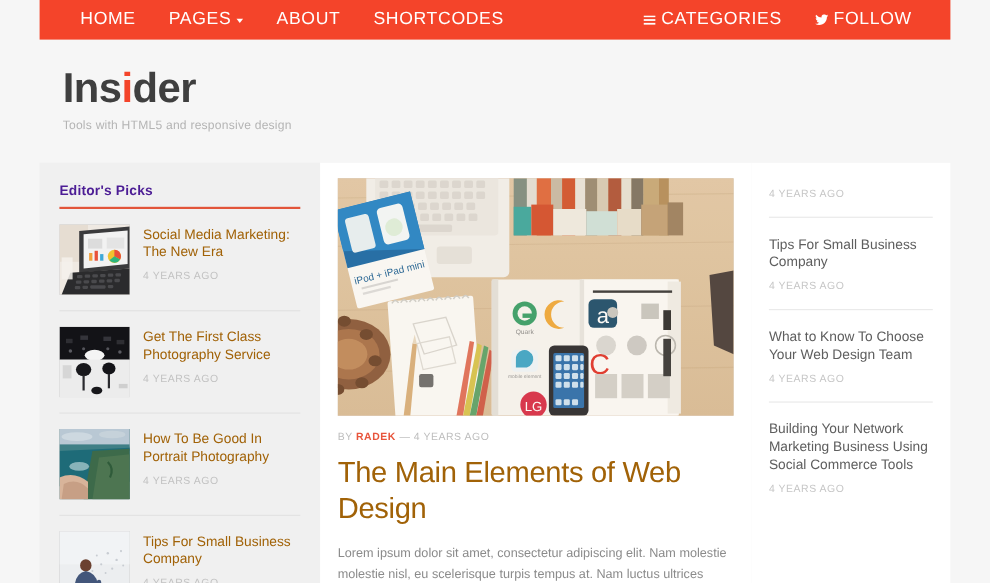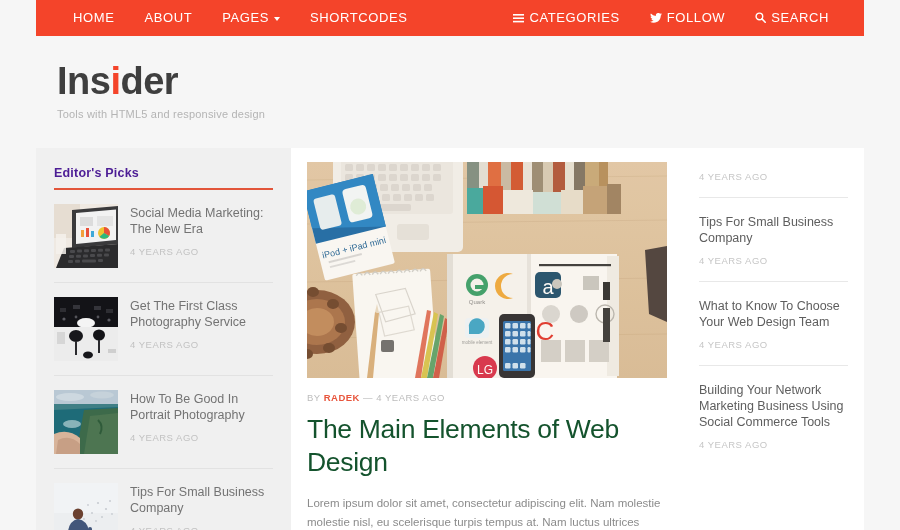--- a/index.html
+++ b/index.html
@@ -13,21 +13,21 @@
 
   
   .navbar {
     position:absolute; left:36px; top:0; width:828px; height:36px;
     background:#f4442a;
     display:flex; align-items:center; justify-content:space-between;
   }
   .nav-left { display:flex; align-items:center; padding-left:22px; }
   .nav-right { display:flex; align-items:center; padding-right:20px; }
   .nav-item {
-    color:#ffffff; font-size:13px; letter-spacing:.6px;
+    color:#ffffff; font-size:16px; letter-spacing:.6px;
     padding:0 15px; line-height:36px; cursor:pointer; white-space:nowrap;
     font-weight:400;
   }
   .nav-caret {
     display:inline-block; margin-left:5px; vertical-align:1px;
     width:0;height:0;border-left:3.5px solid transparent;border-right:3.5px solid transparent;
     border-top:4px solid #fff;
   }
   .nav-ic { display:inline-block; margin-right:5px; vertical-align:-1px; }
 
@@ -52,30 +52,30 @@
     color:#4c1d95; letter-spacing:.2px;
   }
   .picks-rule { margin:8px 18px 0 18px; height:2px; background:#e2553a; }
   .pick {
     display:flex; gap:12px; margin:0 18px; padding:14px 0 14px 0;
     border-bottom:1px solid #e2e2e2; cursor:pointer;
   }
   .pick:last-child { border-bottom:none; }
   .pick-thumb { width:64px; height:64px; flex:0 0 64px; background:#ccc; overflow:hidden; position:relative; }
   .pick-body { flex:1 1 auto; min-width:0; padding-top:1px; }
-  .pick-title { font-size:12.5px; line-height:16px; color:#737373; }
+  .pick-title { font-size:12.5px; line-height:16px; color:#a16207; }
   .pick-date { margin-top:9px; font-size:9.5px; color:#c2c2c2; letter-spacing:.5px; }
 
   
   .hero { margin:14px 16px 0 16px; width:360px; height:216px; overflow:hidden; position:relative; background:#d9c6ae; cursor:pointer;}
   .meta { margin:14px 16px 0 16px; font-size:9.5px; color:#bdbdbd; letter-spacing:.5px; }
   .meta .author { color:#e8553c; font-weight:bold; cursor:pointer; }
   .headline {
     margin:10px 16px 0 16px; font-size:26.5px; line-height:33px;
-    color:#14532d; font-weight:400; letter-spacing:-.3px; cursor:pointer;
+    color:#a16207; font-weight:400; letter-spacing:-.3px; cursor:pointer;
   }
   .excerpt { margin:15px 16px 0 16px; font-size:11.5px; line-height:19px; color:#8b8b8b; }
 
   
   .rpost { margin:0 16px; padding:16px 0 15px 0; border-bottom:1px solid #e8e8e8; cursor:pointer; }
   .rpost:first-child { padding-top:14px; }
   .rpost:last-child { border-bottom:none; }
   .rpost-title { font-size:12.5px; line-height:16px; color:#5e5e5e; }
   .rpost-date { margin-top:9px; font-size:9.5px; color:#c6c6c6; letter-spacing:.5px; }
 
@@ -86,24 +86,24 @@
 <body>
 
 <div class="page">
 
   <div class="navbar">
     <div class="nav-left">
       <div class="nav-item">
         <span>HOME</span>
       </div>
       <div class="nav-item">
+        <span>PAGES</span><span class="nav-caret"></span>
+      </div>
+      <div class="nav-item">
         <span>ABOUT</span>
-      </div>
-      <div class="nav-item">
-        <span>PAGES</span><span class="nav-caret"></span>
       </div>
       <div class="nav-item">
         <span>SHORTCODES</span>
       </div>
     </div>
 
     <div class="nav-right">
       <div class="nav-item">
         <span class="nav-ic">
           <svg width="11" height="9" viewBox="0 0 11 9">
@@ -112,28 +112,20 @@
               <rect x="0" y="6.8" width="11" height="1.6" fill="#fff"></rect>
             </svg>
         </span><span>CATEGORIES</span>
       </div>
       <div class="nav-item">
         <span class="nav-ic">
           <svg width="12" height="10" viewBox="0 0 24 20">
               <path fill="#fff" d="M24 2.4a9.6 9.6 0 0 1-2.8.8A4.9 4.9 0 0 0 23.3.4a9.7 9.7 0 0 1-3.1 1.2A4.9 4.9 0 0 0 11.8 6a13.9 13.9 0 0 1-10-5.1A4.9 4.9 0 0 0 3.3 7.4 4.8 4.8 0 0 1 1 6.8v.1a4.9 4.9 0 0 0 3.9 4.8 4.9 4.9 0 0 1-2.2.1 4.9 4.9 0 0 0 4.6 3.4A9.9 9.9 0 0 1 0 17.3a13.9 13.9 0 0 0 7.5 2.2c9.1 0 14-7.5 14-14v-.7A10 10 0 0 0 24 2.4z"></path>
             </svg>
         </span><span>FOLLOW</span>
-      </div>
-      <div class="nav-item">
-        <span class="nav-ic">
-          <svg width="11" height="11" viewBox="0 0 14 14">
-              <circle cx="5.6" cy="5.6" r="4.2" fill="none" stroke="#fff" stroke-width="1.8"></circle>
-              <line x1="8.8" y1="8.8" x2="13" y2="13" stroke="#fff" stroke-width="2" stroke-linecap="round"></line>
-            </svg>
-        </span><span>SEARCH</span>
       </div>
     </div>
   </div>
 
   <div class="brand">
     <div class="brand-title"><span>Ins</span><span class="dot-i">i</span><span>der</span></div>
     <div class="brand-sub">Tools with HTML5 and responsive design</div>
   </div>
 
   <div class="shell">

